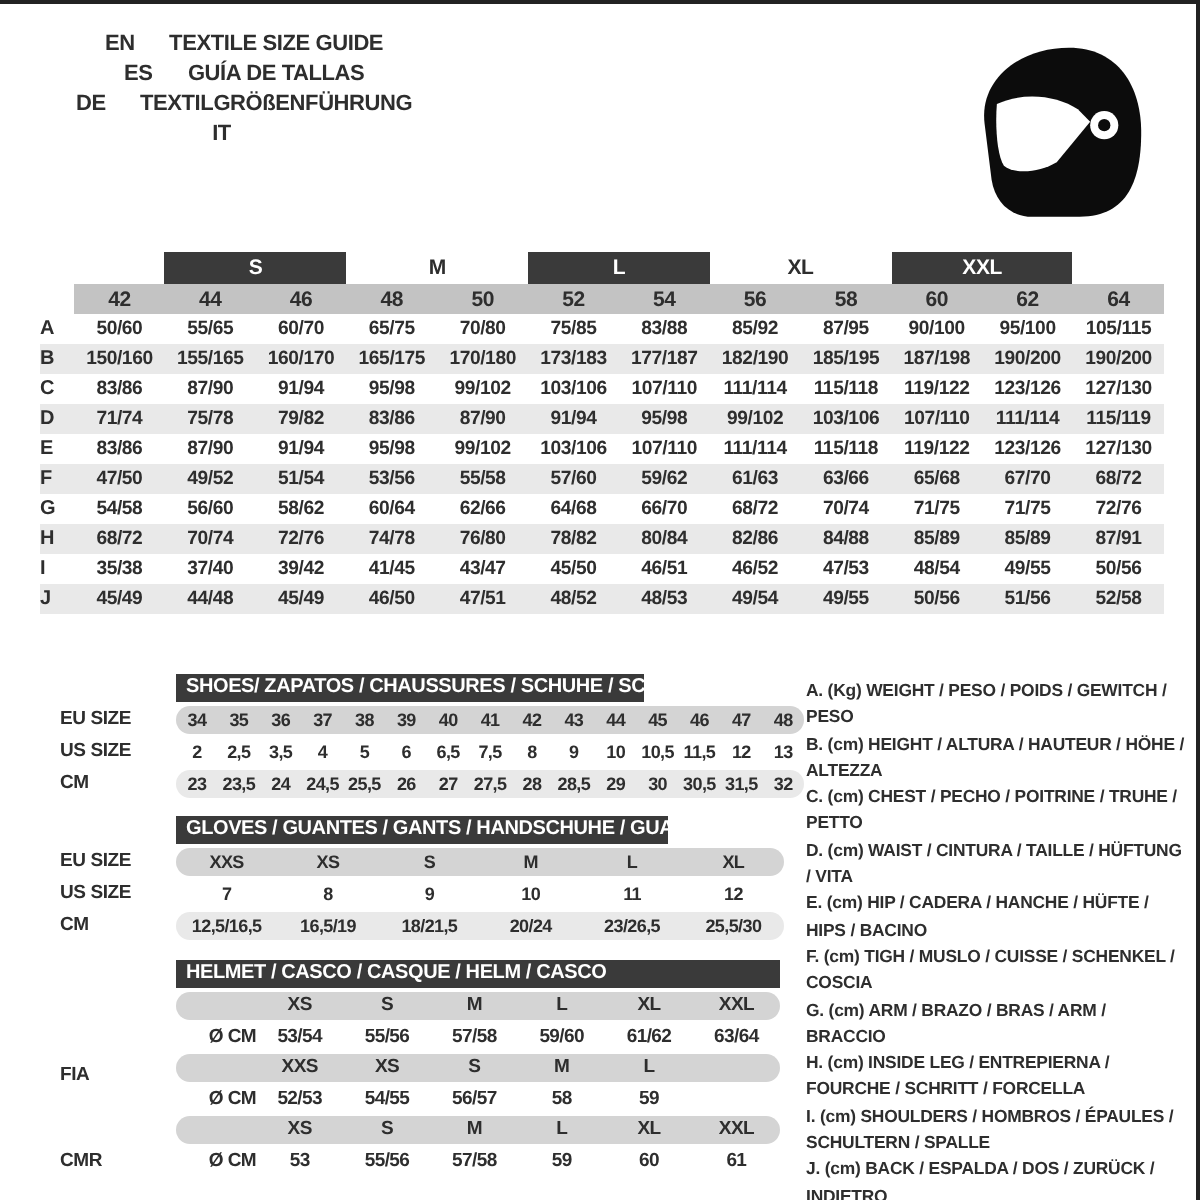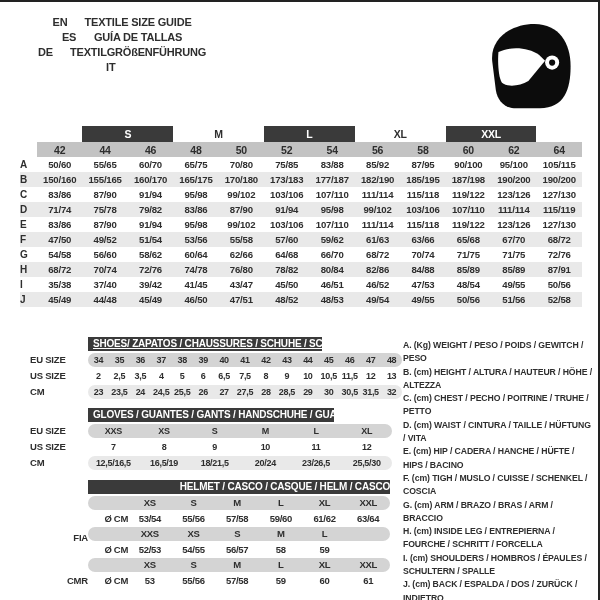--- a/index.html
+++ b/index.html
@@ -36,29 +36,29 @@
   .lbl{height:14px;margin-top:2px;line-height:14px;font-size:9.5px;font-weight:bold;letter-spacing:-0.2px;}
   .lbl.spacer{height:14px;margin-top:0;}
   .bar{height:14px;line-height:14px;background:#3a3a3a;color:#fff;font-size:10px;font-weight:bold;
        letter-spacing:-0.2px;padding-left:5px;white-space:nowrap;box-sizing:border-box;}
   .srow{display:flex;height:14px;margin-top:2px;border-radius:7px;}
   .srow .c{flex:1;text-align:center;font-size:9px;font-weight:bold;letter-spacing:-0.3px;line-height:14px;overflow:hidden;white-space:nowrap;}
   .shade-mid{background:#d4d4d4;}
   .shade-light{background:#e9e9e9;}
   .shade-none{background:#fff;}
   #shoes-block{top:335px;width:382px;}
-  #shoes-block .bar{width:234px;text-decoration:underline;}
+  #shoes-block .bar{width:234px;}
   #gloves-block{top:406px;width:372px;}
   #gloves-block .bar{width:246px;text-align:center;}
   #helmet-block{top:478px;width:370px;}
-  #helmet-block .bar{width:302px;text-align:right;}
+  #helmet-block .bar{width:302px;}
   #helmet-block .srow{height:13.5px;line-height:13.5px;}
   #helmet-block .srow .c{line-height:13.5px;font-size:9.5px;}
   #helmet-block .srow .unit{flex:0 0 38px;text-align:right;padding-left:2px;}
-  #helmet-block .lbl{height:13.5px;margin-top:8px;line-height:13.5px;text-align:right;}
+  #helmet-block .lbl{height:13.5px;margin-top:8px;line-height:13.5px;}
 
   
   #legend{position:absolute;left:403px;top:337px;width:190px;}
   .legend-item{font-size:8.7px;font-weight:bold;line-height:13.3px;letter-spacing:-0.1px;}
 </style>
 </head>
 <body>
 
 <div id="page">
 

